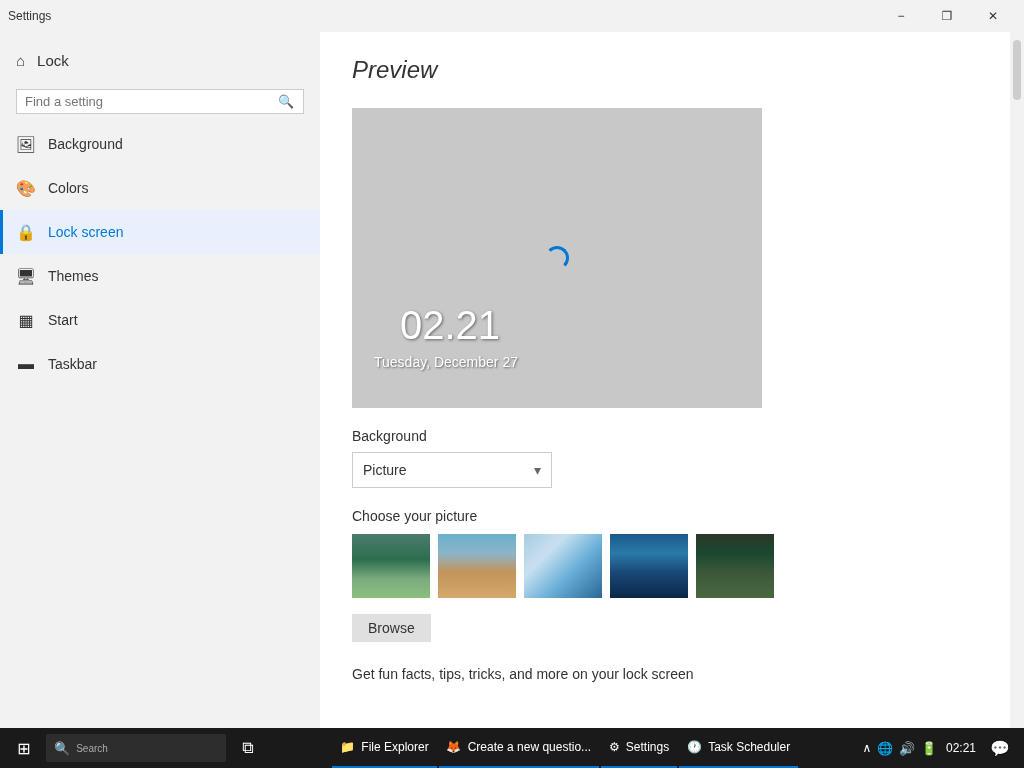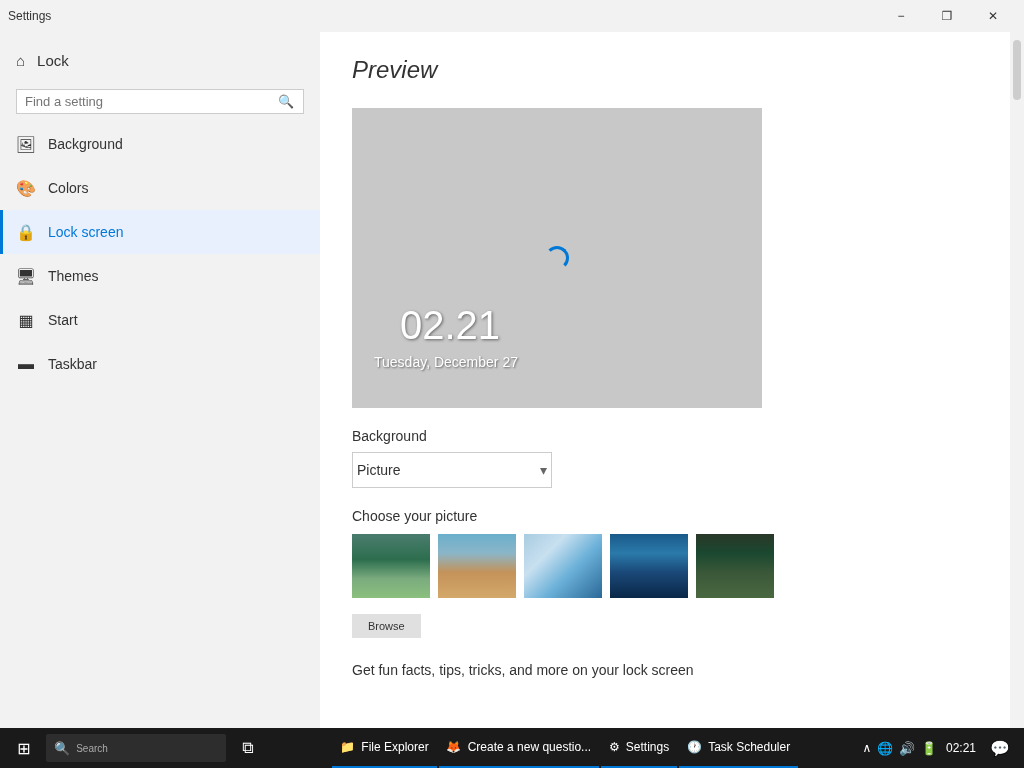--- a/index.html
+++ b/index.html
@@ -196,21 +196,21 @@
       margin-bottom: 8px;
     }
     .dropdown {
       width: 200px;
       height: 36px;
       border: 1px solid #ccc;
       background: white;
       display: flex;
       align-items: center;
       justify-content: space-between;
-      padding: 0 4px;
+      padding: 0 10px;
       cursor: pointer;
       font-size: 14px;
       color: #333;
       margin-bottom: 20px;
     }
     .dropdown-arrow { color: #666; }
 
     .choose-title {
       font-size: 14px;
       color: #333;
@@ -232,21 +232,21 @@
     .thumb-1 { background: linear-gradient(180deg, #4a7c6e 0%, #2d6e4e 40%, #7aab7e 70%, #8bc07e 100%); }
     .thumb-2 { background: linear-gradient(180deg, #6aafcb 0%, #8bb5c8 30%, #c4935a 60%, #d4a86a 100%); }
     .thumb-3 { background: linear-gradient(135deg, #a8cce0 0%, #c8e0f0 30%, #6ab0d8 60%, #2a6898 100%); }
     .thumb-4 { background: linear-gradient(180deg, #1a5a8a 0%, #2a7aaa 30%, #1a4878 60%, #0a2848 100%); }
     .thumb-5 { background: linear-gradient(180deg, #2a3828 0%, #1a4830 30%, #3a5838 60%, #4a6840 100%); }
 
     .browse-btn {
       background: #e0e0e0;
       border: none;
       padding: 6px 16px;
-      font-size: 11px;
+      font-size: 14px;
       cursor: pointer;
       color: #333;
       font-family: 'Segoe UI', sans-serif;
       margin-bottom: 24px;
     }
 
     .fun-facts-label {
       font-size: 14px;
       color: #333;
       margin-bottom: 10px;

